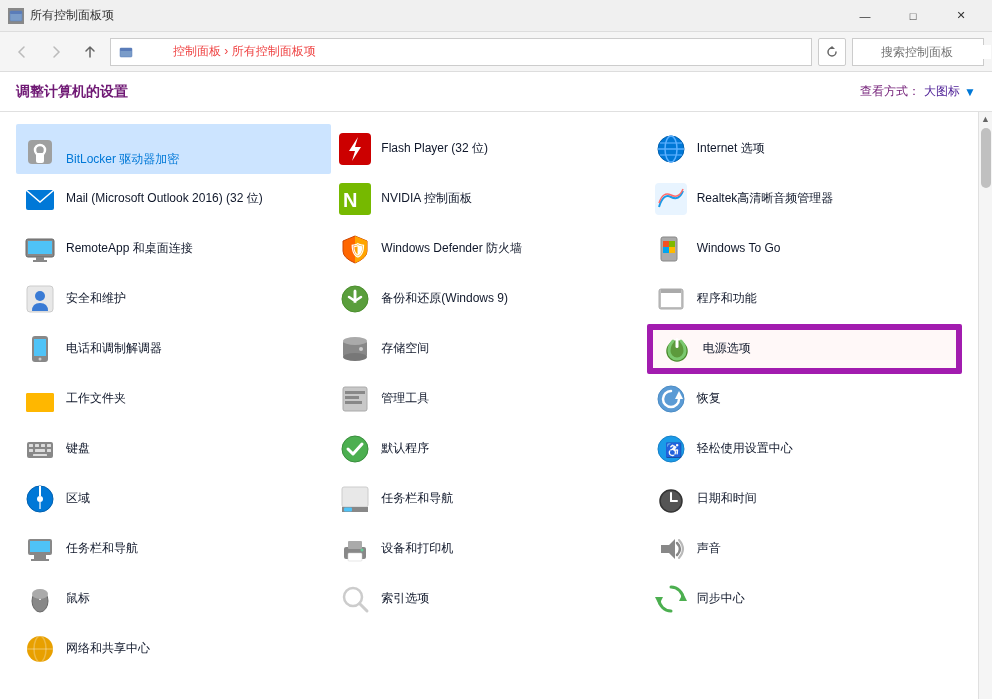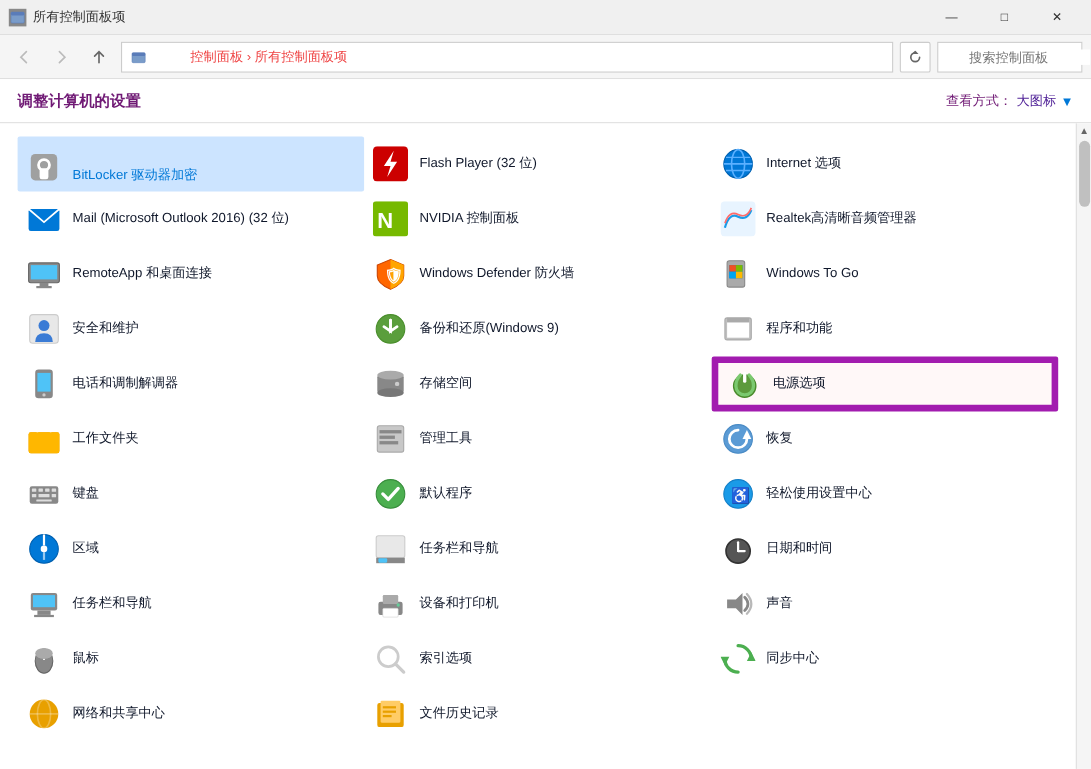--- a/index.html
+++ b/index.html
@@ -574,30 +574,18 @@
       <div class="item">
         <div class="item-icon">
           <svg width="32" height="32" viewBox="0 0 32 32">
             <circle cx="16" cy="16" r="13" fill="#e8a000"></circle>
             <ellipse cx="16" cy="16" rx="6" ry="13" fill="none" stroke="#fff4" stroke-width="1.5"></ellipse>
             <line x1="3" y1="16" x2="29" y2="16" stroke="#fff4" stroke-width="1.5"></line>
           </svg>
         </div>
         <span class="item-label">网络和共享中心</span>
       </div>
-      <div class="item">
-        <div class="item-icon">
-          <svg width="32" height="32" viewBox="0 0 32 32">
-            <rect x="4" y="6" width="24" height="22" rx="2" fill="#e8a000"></rect>
-            <rect x="7" y="4" width="18" height="20" rx="1" fill="#ffcc66"></rect>
-            <rect x="9" y="9" width="12" height="2" fill="#e8a000"></rect>
-            <rect x="9" y="13" width="12" height="2" fill="#e8a000"></rect>
-            <rect x="9" y="17" width="8" height="2" fill="#e8a000"></rect>
-          </svg>
-        </div>
-        <span class="item-label">文件历史记录</span>
-      </div>
     </div>
   <div class="scroll-track">
     <div class="scroll-arrow">▲</div>
     <div class="scroll-thumb"></div>
   </div>
 </div>
 
 </body></html>

